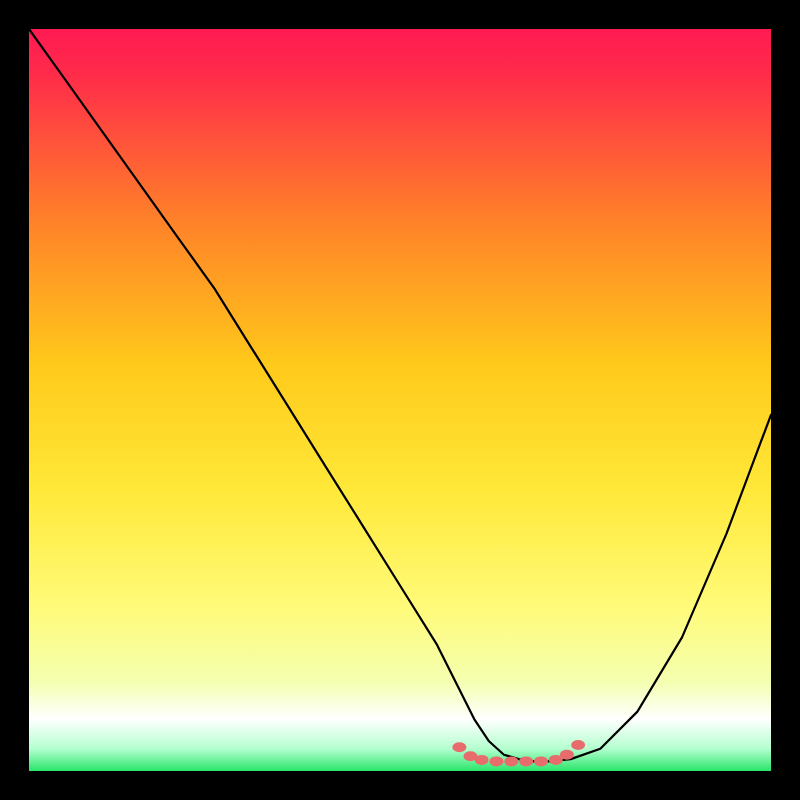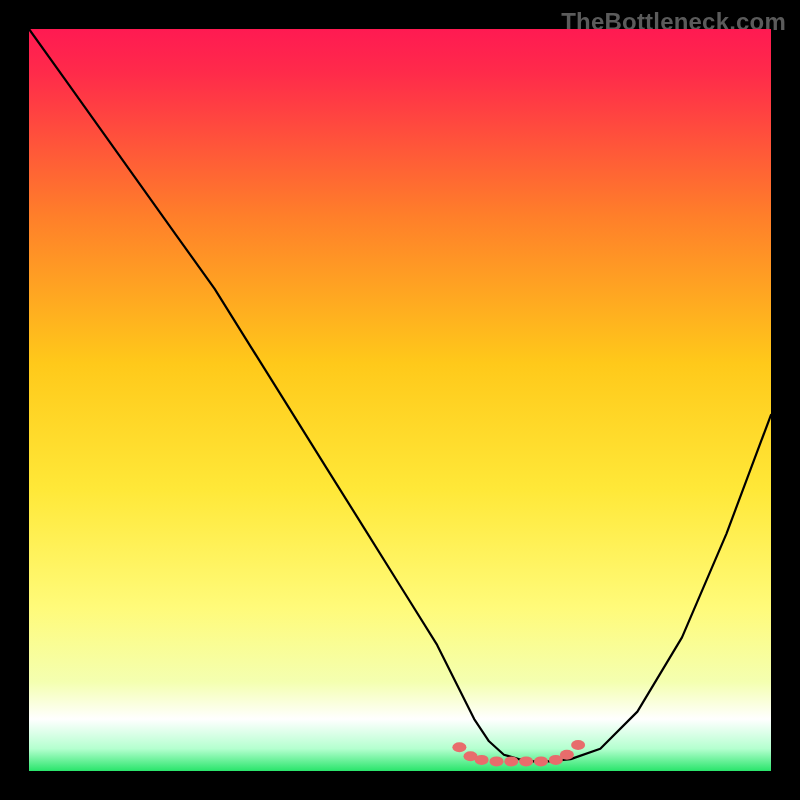--- a/index.html
+++ b/index.html
@@ -41,21 +41,20 @@
     display: block;
     width: 742px;
     height: 742px;
   }
 </style>
 </head>
 <body>
 
 <div class="frame">
 
-  <div class="watermark">TheBottleneck.com</div>
 
   <div class="plot-area">
     <svg viewBox="0 0 742 742">
       <defs>
         <linearGradient id="bg-grad" x1="0" y1="0" x2="0" y2="1">
           <stop offset="0%" stop-color="#ff1a52"></stop>
           <stop offset="6%" stop-color="#ff2b4a"></stop>
           <stop offset="25%" stop-color="#ff7e2a"></stop>
           <stop offset="45%" stop-color="#ffc91a"></stop>
           <stop offset="62%" stop-color="#ffe838"></stop>

